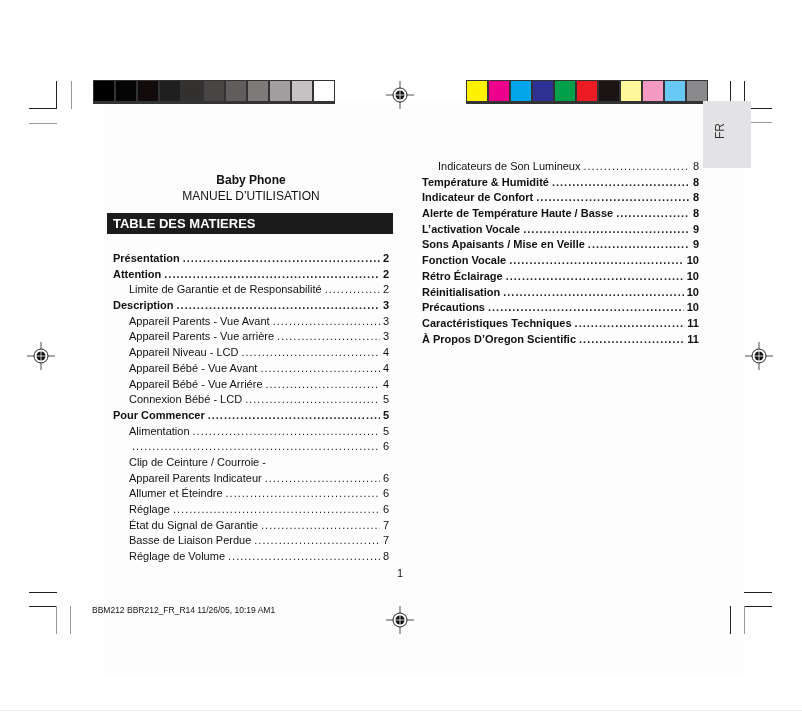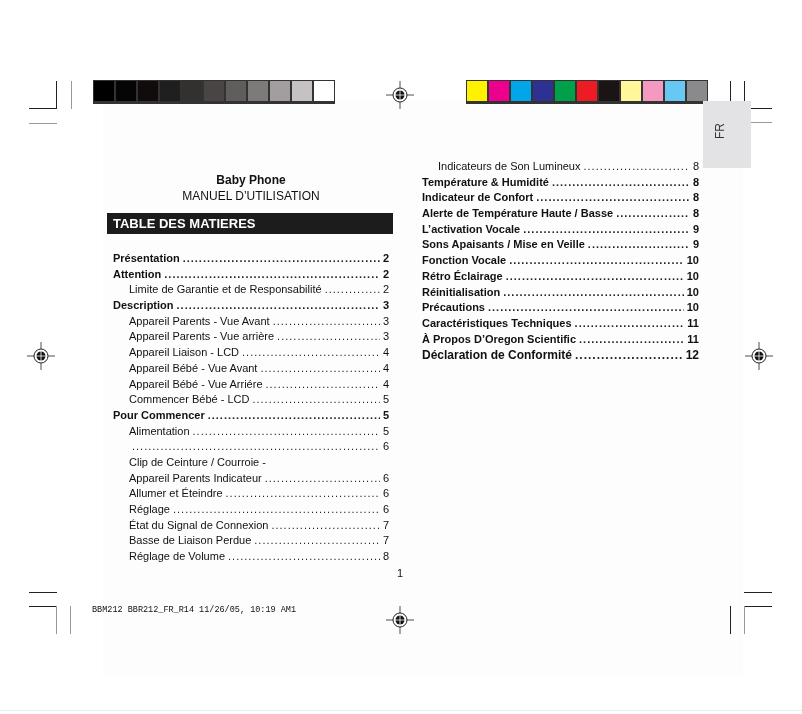--- a/index.html
+++ b/index.html
@@ -36,21 +36,21 @@
   .toc-row.bold { font-weight:bold;justify-content:flex-end; }
   .toc-row.sub { padding-left:16px; }
   .toc-row .lbl { flex:0 0 auto; }
   .toc-row .dots { flex:1 1 auto; overflow:hidden; margin:0 3px; color:#222; letter-spacing:1px; }
   .toc-row .dots::before { content:"........................................................................................................................................................................"; }
   .toc-row .pg { flex:0 0 auto; }
   .toc-row.nodots .dots::before { content:""; }
   .toc-row.last { font-size:12px; }
 
   .page-number { position:absolute; left:397px; top:567px; font-size:11px; }
-  .slug { position:absolute; left:92px; top:605px; font-family:Liberation Mono, monospace; font-size:8.5px; color:#111; }
+  .slug { position:absolute; left:92px; top:605px; font-family:Liberation Sans, sans-serif; font-size:8.5px; color:#111; }
 </style>
 </head>
 <body>
 
 <div class="page-area"></div>
 <div class="bottom-line"></div>
 
 <div class="swatch-bar" id="gray-bar">
     <div class="sw" style="background: rgb(0, 0, 0);"></div>
     <div class="sw" style="background: rgb(5, 5, 5);"></div>
@@ -167,36 +167,36 @@
       <span class="lbl">Appareil Parents - Vue Avant</span>
       <span class="dots"></span>
       <span class="pg">3</span>
     </div>
     <div class="toc-row sub">
       <span class="lbl">Appareil Parents - Vue arrière</span>
       <span class="dots"></span>
       <span class="pg">3</span>
     </div>
     <div class="toc-row sub">
-      <span class="lbl">Appareil Liaison - LCD</span>
+      <span class="lbl">Appareil Niveau - LCD</span>
       <span class="dots"></span>
       <span class="pg">4</span>
     </div>
     <div class="toc-row sub">
       <span class="lbl">Appareil Bébé - Vue Avant</span>
       <span class="dots"></span>
       <span class="pg">4</span>
     </div>
     <div class="toc-row sub">
       <span class="lbl">Appareil Bébé - Vue Arriére</span>
       <span class="dots"></span>
       <span class="pg">4</span>
     </div>
     <div class="toc-row sub">
-      <span class="lbl">Commencer Bébé - LCD</span>
+      <span class="lbl">Connexion Bébé - LCD</span>
       <span class="dots"></span>
       <span class="pg">5</span>
     </div>
     <div class="toc-row bold">
       <span class="lbl">Pour Commencer</span>
       <span class="dots"></span>
       <span class="pg">5</span>
     </div>
     <div class="toc-row sub">
       <span class="lbl">Alimentation</span>
@@ -221,21 +221,21 @@
       <span class="lbl">Allumer et Éteindre</span>
       <span class="dots"></span>
       <span class="pg">6</span>
     </div>
     <div class="toc-row sub">
       <span class="lbl">Réglage</span>
       <span class="dots"></span>
       <span class="pg">6</span>
     </div>
     <div class="toc-row sub">
-      <span class="lbl">État du Signal de Connexion</span>
+      <span class="lbl">État du Signal de Garantie</span>
       <span class="dots"></span>
       <span class="pg">7</span>
     </div>
     <div class="toc-row sub">
       <span class="lbl">Basse de Liaison Perdue</span>
       <span class="dots"></span>
       <span class="pg">7</span>
     </div>
     <div class="toc-row sub">
       <span class="lbl">Réglage de Volume</span>
@@ -297,21 +297,16 @@
     <div class="toc-row bold">
       <span class="lbl">Caractéristiques Techniques</span>
       <span class="dots"></span>
       <span class="pg">11</span>
     </div>
     <div class="toc-row bold">
       <span class="lbl">À Propos D’Oregon Scientific</span>
       <span class="dots"></span>
       <span class="pg">11</span>
     </div>
-    <div class="toc-row bold last">
-      <span class="lbl">Déclaration de Conformité</span>
-      <span class="dots"></span>
-      <span class="pg">12</span>
-    </div>
   </div>
 
 <div class="page-number">1</div>
 <div class="slug">BBM212  BBR212_FR_R14  11/26/05, 10:19 AM1</div>
 
 </body></html>

